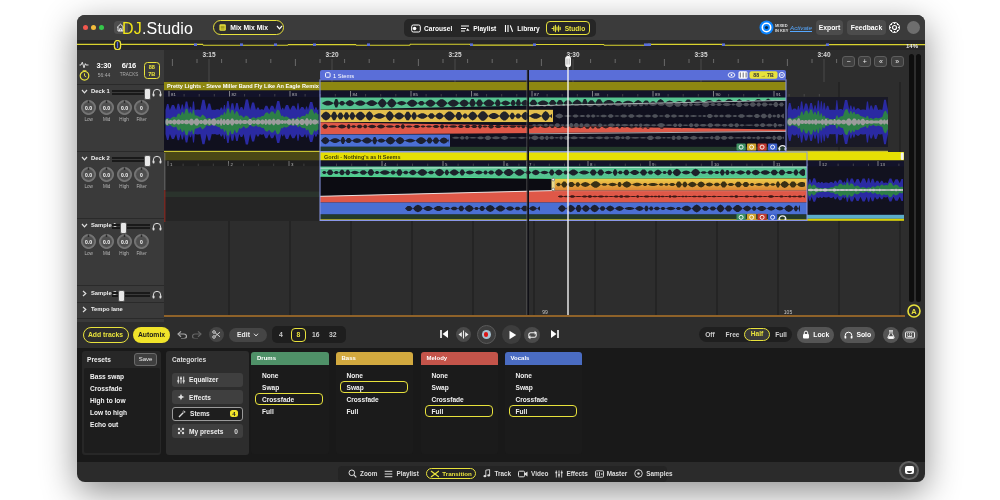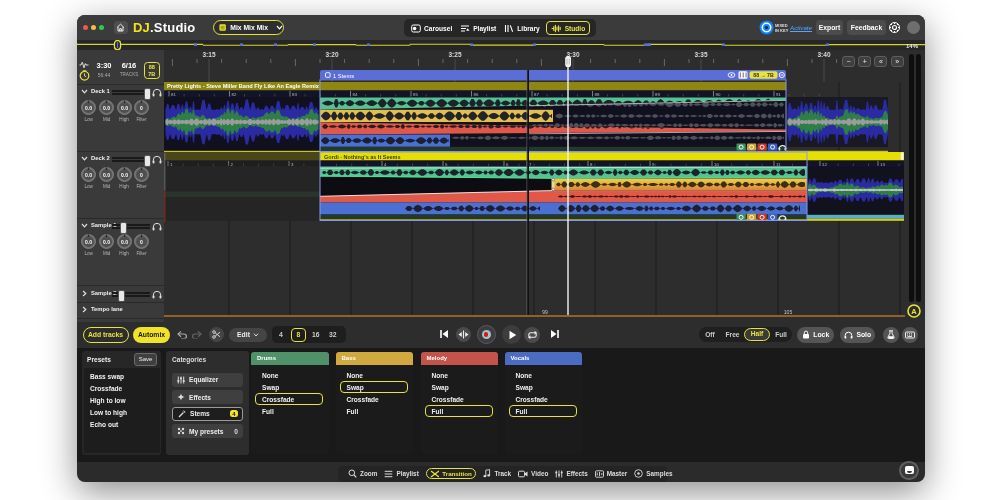--- a/index.html
+++ b/index.html
@@ -23,21 +23,21 @@
     <div class="pg">
       <div class="topbar"></div>
       <div class="dot" style="left:83px;background:#f2574e"></div>
       <div class="dot" style="left:91px;background:#f6bd3c"></div>
       <div class="dot" style="left:99px;background:#35c84a"></div>
       <div style="position:absolute;left:114px;top:20.5px;width:13.5px;height:13.5px;border-radius:3.5px;background:#4e4e4e;display:flex;align-items:center;justify-content:center">
         <svg width="9" height="9" viewBox="0 0 9 9" style="">
           <path d="M1,4.5 L4.5,1.2 L8,4.5 M2,4 V8 H7 V4 M3.7,8 V5.7 H5.3 V8" stroke="#fff" stroke-width="0.9" fill="none"></path>
         </svg>
       </div>
-      <div style="position:absolute;left:133px;top:20px;font-size:13px;font-weight:bold;letter-spacing:0.2px"><span style="color:#f0e518">DJ</span><span style="color:#fff">.Studio</span></div>
+      <div style="position:absolute;left:122px;top:20px;font-size:16px;font-weight:normal;letter-spacing:0.2px"><span style="color:#f0e518">DJ</span><span style="color:#fff">.Studio</span></div>
       <div style="position:absolute;left:213px;top:19.5px;width:71px;height:15.5px;border:1.4px solid #e8e23c;border-radius:8.5px;background:#2e2e2e;display:flex;align-items:center;padding-left:5px;box-sizing:border-box">
         <svg width="9" height="9" viewBox="0 0 9 9" style="">
           <rect x="0.5" y="0.5" width="8" height="8" rx="1.5" fill="#e8e23c"></rect>
           <path d="M2,3 H7 M2,4.7 H7 M2,6.4 H7" stroke="#6a660a" stroke-width="0.8"></path>
         </svg>
         <span style="color:#fff;font-size:6.8px;font-weight:bold;margin-left:4px;white-space:nowrap">Mix Mix Mix</span>
         <span style="margin-left:8px;margin-top:1px">
           <svg width="7" height="5" viewBox="0 0 7 5" style="">
             <path d="M1,1 L3.5,3.8 L6,1" stroke="#fff" stroke-width="1.2" fill="none"></path>
           </svg>

